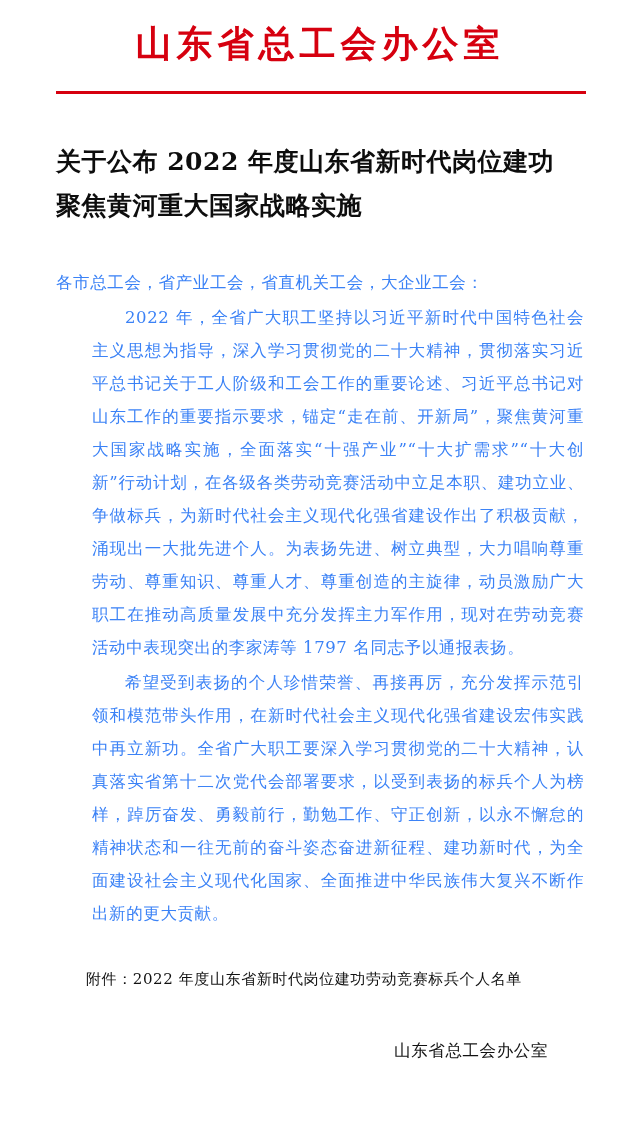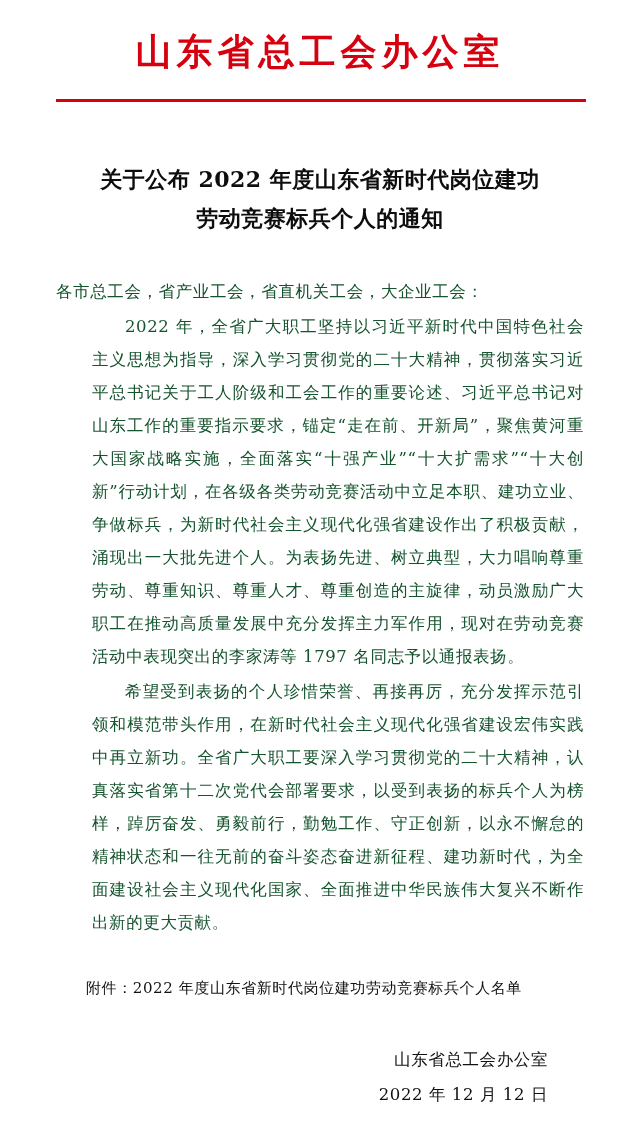--- a/index.html
+++ b/index.html
@@ -12,21 +12,21 @@
     background: #ffffff;
     font-family: "DejaVu Serif", "Liberation Serif", serif;
     color: #111111;
     overflow: hidden;
   }
   .page {
     position: relative;
     width: 640px;
     height: 913px;
     box-sizing: border-box;
-    padding: 8px 56px;
+    padding: 0 56px;
   }
   .letterhead {
     text-align: center;
     padding-top: 22px;
   }
   .letterhead-title {
     color: #d6000f;
     font-family: "DejaVu Serif", "Liberation Serif", serif;
     font-weight: bold;
     font-size: 36px;
@@ -34,38 +34,37 @@
     line-height: 1.2;
     white-space: nowrap;
   }
   .letterhead-rule {
     margin: 26px auto 0 auto;
     width: 530px;
     height: 3px;
     background: #d6000f;
   }
   .doc-title {
-    margin-top: 58px;
-    text-align: center;
+    margin-top: 46px;
     font-weight: bold;
-    font-size: 22px;
+    font-size: 25px;
     line-height: 1.75;
     color: #0d0d0d;
     letter-spacing: 0.5px;
   }
   .doc-title .line {
     display: block;
   }
   .body-copy {
     margin-top: 38px;
   }
   .para {
     font-size: 16.5px;
     line-height: 2.0;
-    color: #14532d;
+    color: #3b82f6;
     text-align: justify;
     text-justify: inter-ideograph;
     letter-spacing: 0.6px;
     margin: 0;
   }
   .para + .para {
     margin-top: 2px;
     margin-left: 36px;
   }
   .indent {
@@ -96,29 +95,28 @@
 
 <div class="page">
 
   <div class="letterhead">
     <div class="letterhead-title">山东省总工会办公室</div>
     <div class="letterhead-rule"></div>
   </div>
 
   <div class="doc-title">
     <span class="line">关于公布 2022 年度山东省新时代岗位建功</span>
-    <span class="line">劳动竞赛标兵个人的通知</span>
+    <span class="line">聚焦黄河重大国家战略实施</span>
   </div>
 
   <div class="body-copy">
     <p class="para">各市总工会，省产业工会，省直机关工会，大企业工会：</p>
     <p class="para indent">2022 年，全省广大职工坚持以习近平新时代中国特色社会主义思想为指导，深入学习贯彻党的二十大精神，贯彻落实习近平总书记关于工人阶级和工会工作的重要论述、习近平总书记对山东工作的重要指示要求，锚定“走在前、开新局”，聚焦黄河重大国家战略实施，全面落实“十强产业”“十大扩需求”“十大创新”行动计划，在各级各类劳动竞赛活动中立足本职、建功立业、争做标兵，为新时代社会主义现代化强省建设作出了积极贡献，涌现出一大批先进个人。为表扬先进、树立典型，大力唱响尊重劳动、尊重知识、尊重人才、尊重创造的主旋律，动员激励广大职工在推动高质量发展中充分发挥主力军作用，现对在劳动竞赛活动中表现突出的李家涛等 1797 名同志予以通报表扬。</p>
     <p class="para indent">希望受到表扬的个人珍惜荣誉、再接再厉，充分发挥示范引领和模范带头作用，在新时代社会主义现代化强省建设宏伟实践中再立新功。全省广大职工要深入学习贯彻党的二十大精神，认真落实省第十二次党代会部署要求，以受到表扬的标兵个人为榜样，踔厉奋发、勇毅前行，勤勉工作、守正创新，以永不懈怠的精神状态和一往无前的奋斗姿态奋进新征程、建功新时代，为全面建设社会主义现代化国家、全面推进中华民族伟大复兴不断作出新的更大贡献。</p>
   </div>
 
   <div class="attachment">附件：2022 年度山东省新时代岗位建功劳动竞赛标兵个人名单</div>
 
   <div class="signature">
     <div>山东省总工会办公室</div>
-    <div>2022 年 12 月 12 日</div>
   </div>
 
 </div>
 
 </body></html>

